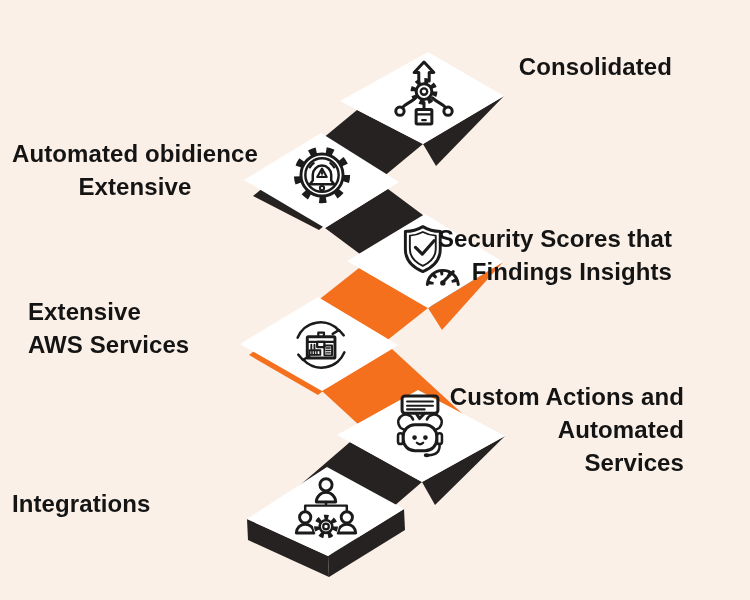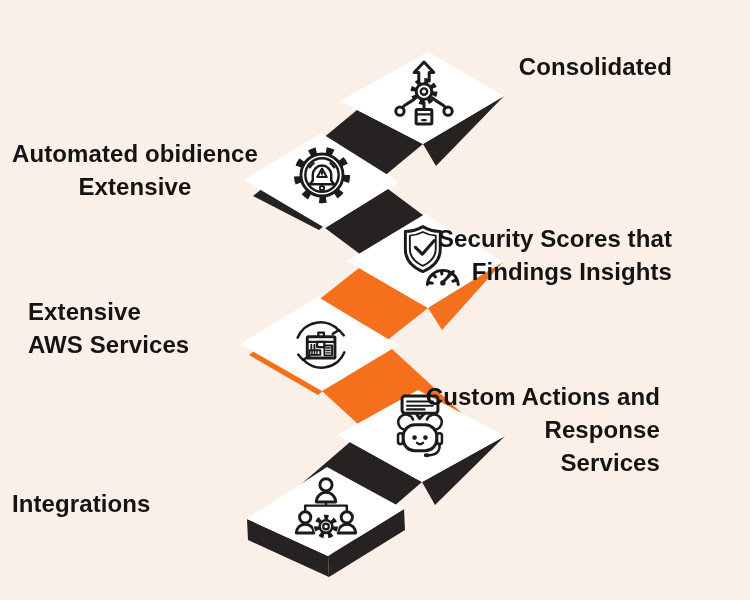--- a/index.html
+++ b/index.html
@@ -149,23 +149,23 @@
   <div class="label right" style="top:222px; right:12px;">
     <span>Security Scores that</span>
     <span>Findings Insights</span>
   </div>
 
   <div class="label" style="top:295px; left:12px;margin-left:16px;">
     <span>Extensive</span>
     <span>AWS Services</span>
   </div>
 
-  <div class="label right" style="top:380px; right:24px;">
+  <div class="label right" style="top:380px; right:0;">
     <span>Custom Actions and</span>
-    <span>Response</span>
+    <span>Automated</span>
     <span>Services</span>
   </div>
 
   <div class="label" style="top:487px; left:12px;">
     <span>Integrations</span>
   </div>
 
 </div>
 
 </body></html>

